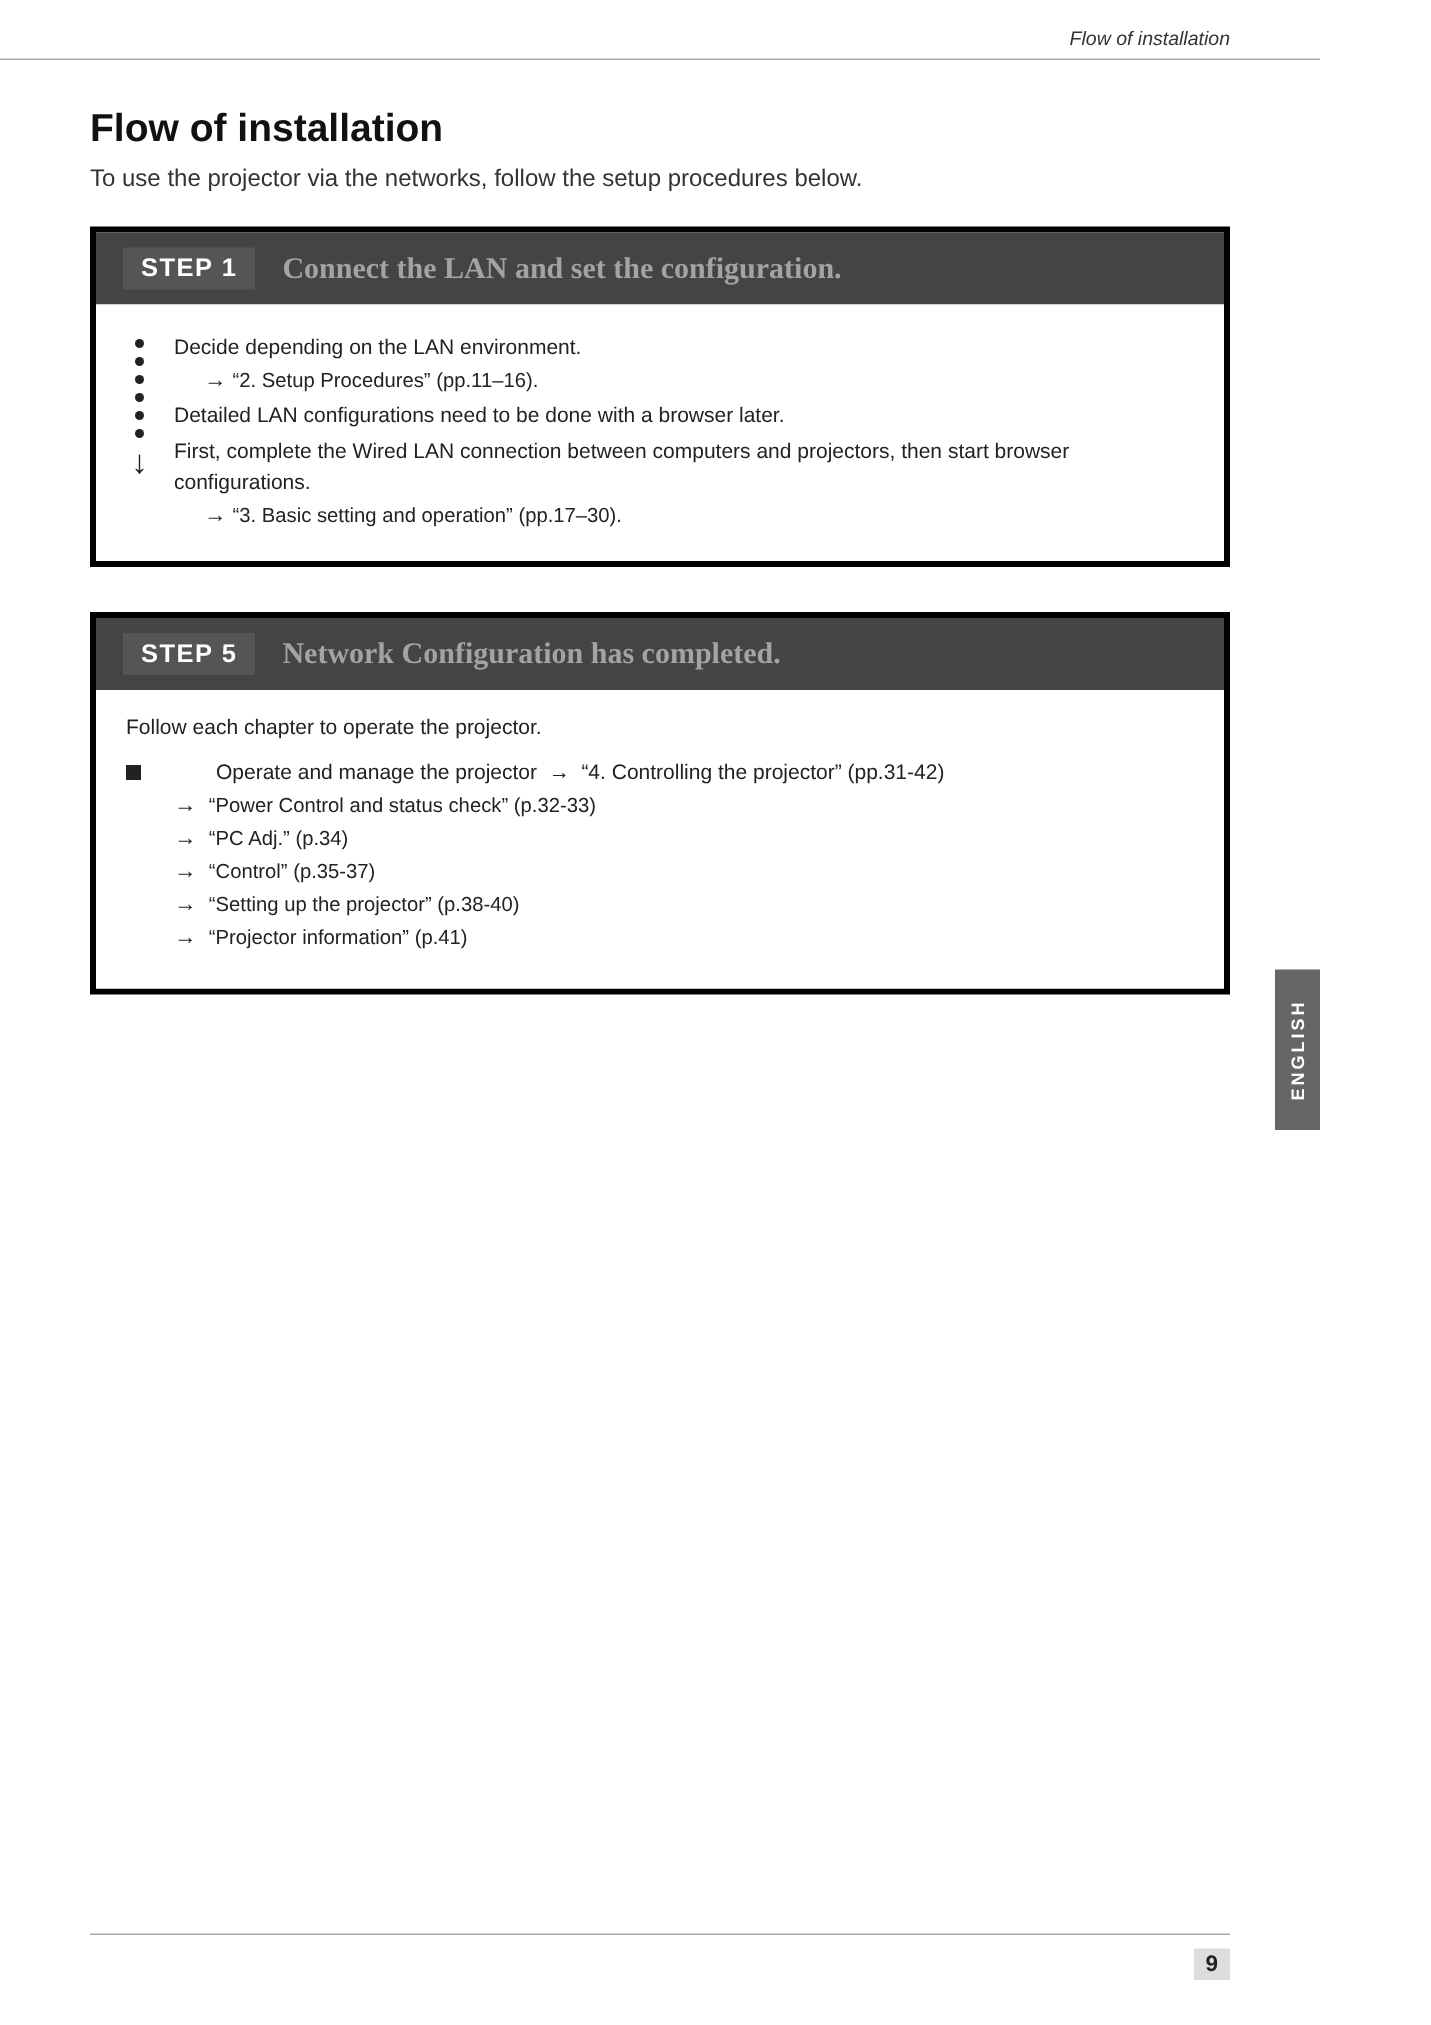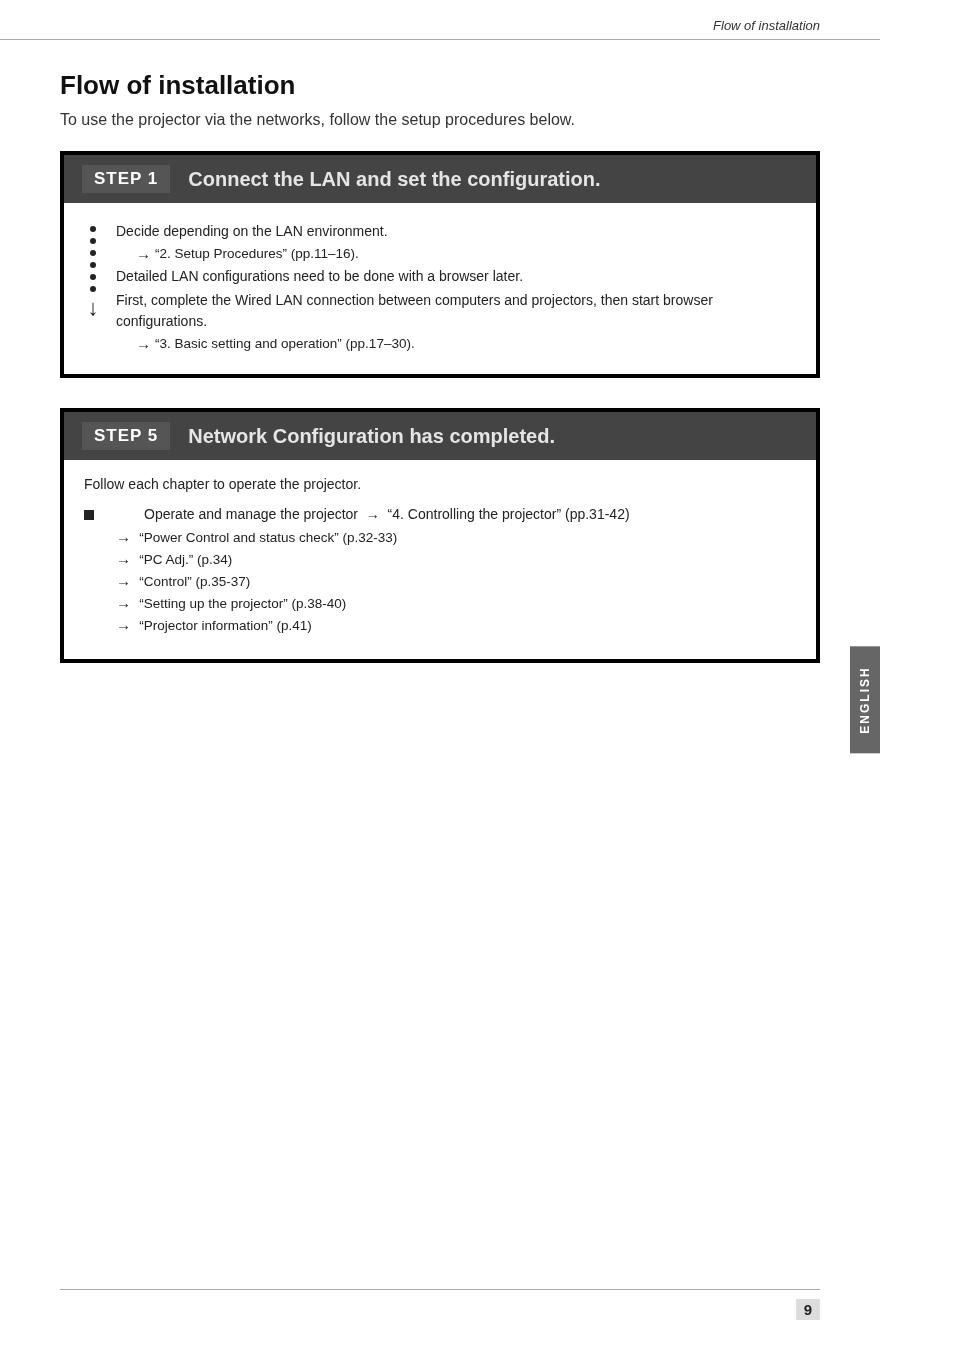--- a/index.html
+++ b/index.html
@@ -74,24 +74,24 @@
       color: #fff;
       font-weight: bold;
       font-size: 17px;
       padding: 4px 12px;
       margin-right: 18px;
       letter-spacing: 1px;
       font-family: Arial, sans-serif;
     }
 
     .step-title {
-      color: #e5e5e5;
+      color: #a3a3a3;
       font-size: 20px;
       font-weight: bold;
-      font-family: Liberation Sans, sans-serif;
+      font-family: Liberation Serif, serif;
     }
 
     .step-body {
       padding: 18px 20px 18px 20px;
       background: #fff;
     }
 
     
     .bullet-flow {
       display: flex;

